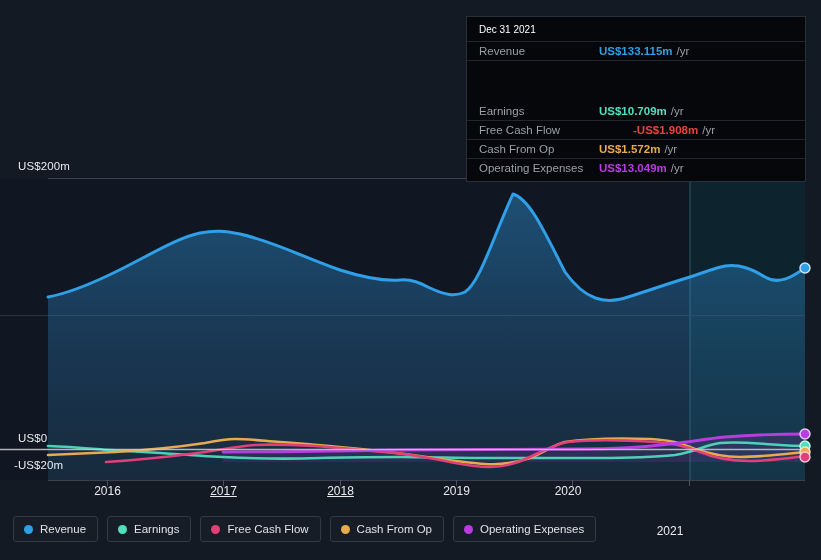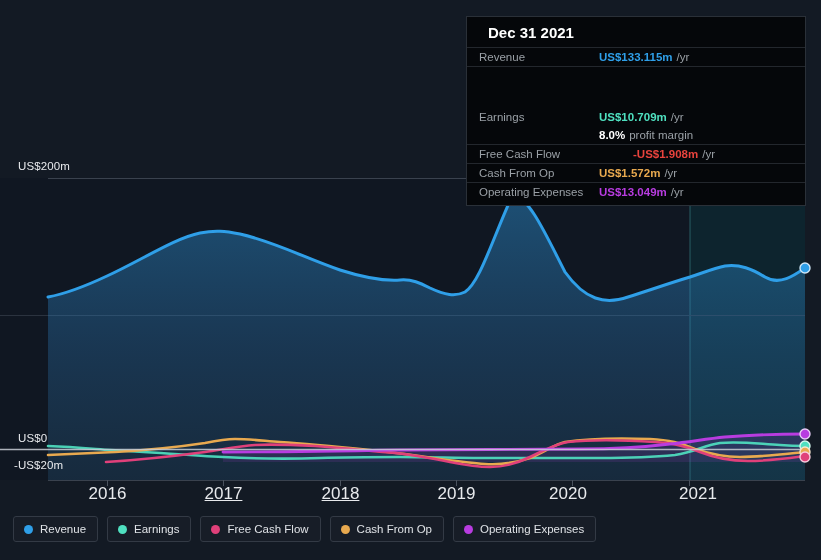--- a/index.html
+++ b/index.html
@@ -27,37 +27,37 @@
   }
   #y-label-top    { left: 18px; top: 160px; }
   #y-label-zero   { left: 18px; top: 432px; }
   #y-label-bottom { left: 14px; top: 459px; }
 
   
   .x-label {
     position: absolute;
     top: 484px;
     color: #e8eaed;
-    font-size: 17px;
+    font-size: 12px;
     transform: translateX(-50%);
     white-space: nowrap;
   }
 
   
   #tooltip {
     position: absolute;
     left: 466px; top: 16px; width: 340px;
     background: #05070a;
     border: 1px solid #2a3038;
     padding: 6px 0 4px 0;
     font-size: 11.5px;
   }
   #tooltip-title {
-    color: #ffffff; font-weight: bold; font-size: 15px;
-    padding: 1px 12px 6px 21px;
+    color: #ffffff; font-weight: normal; font-size: 10px;
+    padding: 1px 12px 6px 12px;
   }
   .tt-row {
     display: flex; align-items: baseline;
     padding: 3px 12px 3px 12px;
     border-top: 1px solid #23272d;
   }
   .tt-row.noline { border-top: none; }
   .tt-key { color: #9aa0a6; width: 120px; flex: 0 0 120px; }
   .tt-val { font-weight: bold; }
   .tt-unit { color: #9aa0a6; font-weight: normal; margin-left: 4px; }
@@ -214,42 +214,37 @@
   <div class="y-label" id="y-label-top">US$200m</div>
   <div class="y-label" id="y-label-zero">US$0</div>
   <div class="y-label" id="y-label-bottom">-US$20m</div>
 
   <div id="x-labels">
         <div class="x-label" style="left: 107.5px;">2016</div>
         <div class="x-label" style="left: 223.5px; text-decoration: underline;">2017</div>
         <div class="x-label" style="left: 340.5px; text-decoration: underline;">2018</div>
         <div class="x-label" style="left: 456.5px;">2019</div>
         <div class="x-label" style="left: 552px; margin-left: 16px;">2020</div>
-        <div class="x-label" style="left: 698px;">2021</div>
+        <div class="x-label" style="left: 670px; margin-top: 40px;">2021</div>
       </div>
 </div>
 
 <div id="tooltip">
   <div id="tooltip-title">Dec 31 2021</div>
   <div id="tooltip-rows">
         <div class="tt-row">
           <span class="tt-key">Revenue</span>
           <span class="tt-val" style="color: rgb(47, 159, 232);">US$133.115m</span>
           <span class="tt-unit">/yr</span>
         </div>
         <div class="tt-row">
           <span class="tt-key">Earnings</span>
           <span class="tt-val" style="color: rgb(79, 224, 192); margin-top: 41px;">US$10.709m</span>
           <span class="tt-unit">/yr</span>
         </div>
-        <div class="tt-row noline">
-          <span class="tt-key"></span>
-          <span class="tt-val" style="color: rgb(255, 255, 255);">8.0%</span>
-          <span class="tt-margin-label">profit margin</span>
-        </div>
         <div class="tt-row">
           <span class="tt-key">Free Cash Flow</span>
           <span class="tt-val" style="color: rgb(232, 67, 61); margin-left: 34px;">-US$1.908m</span>
           <span class="tt-unit">/yr</span>
         </div>
         <div class="tt-row">
           <span class="tt-key">Cash From Op</span>
           <span class="tt-val" style="color: rgb(232, 169, 79);">US$1.572m</span>
           <span class="tt-unit">/yr</span>
         </div>

